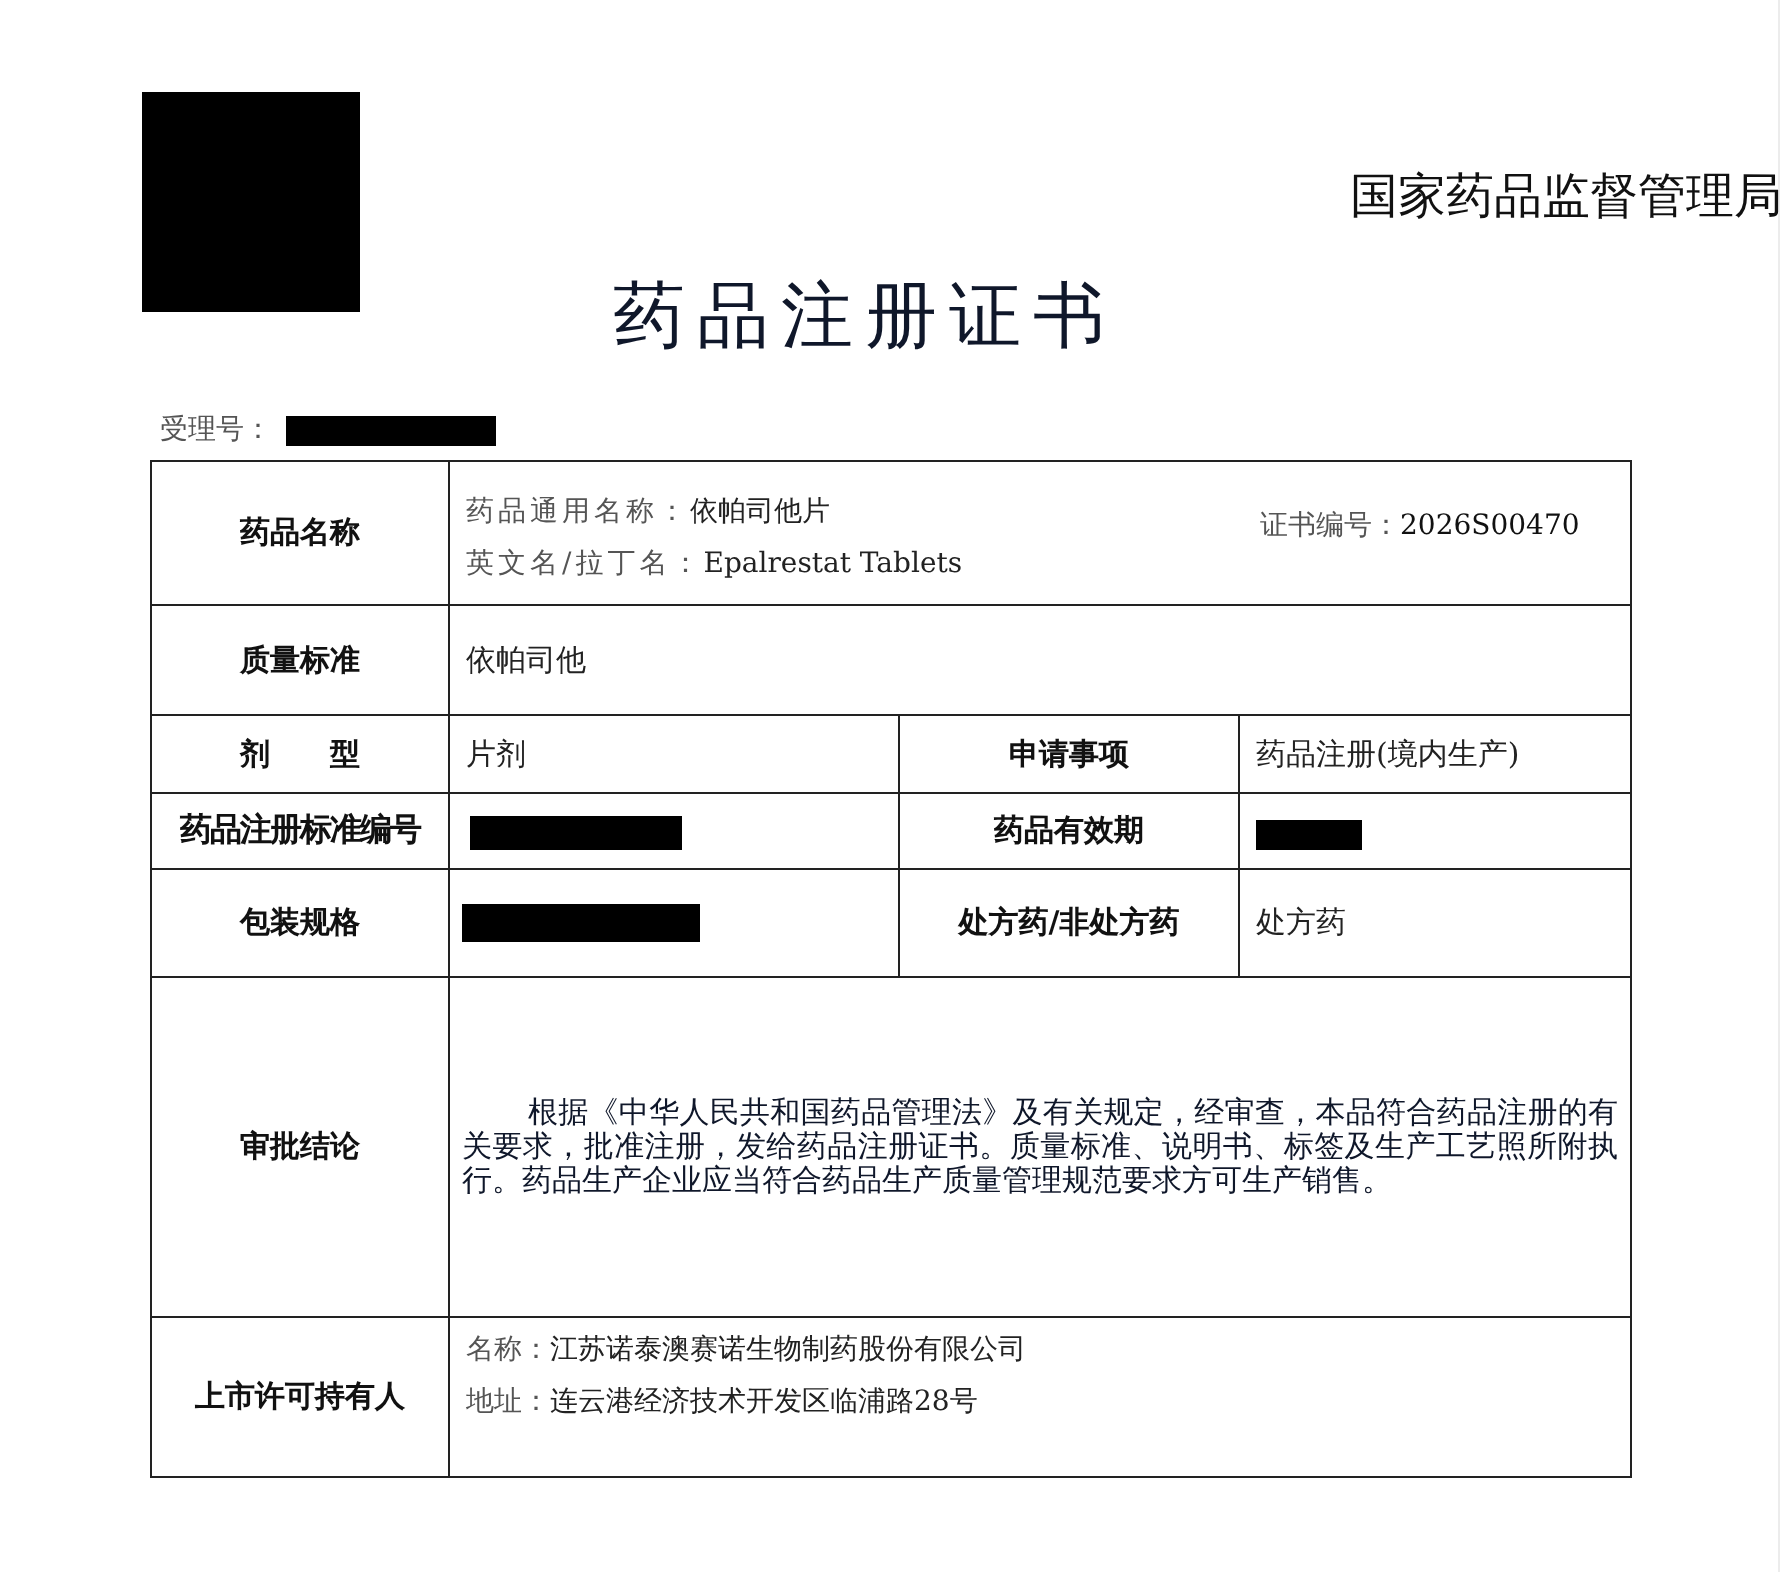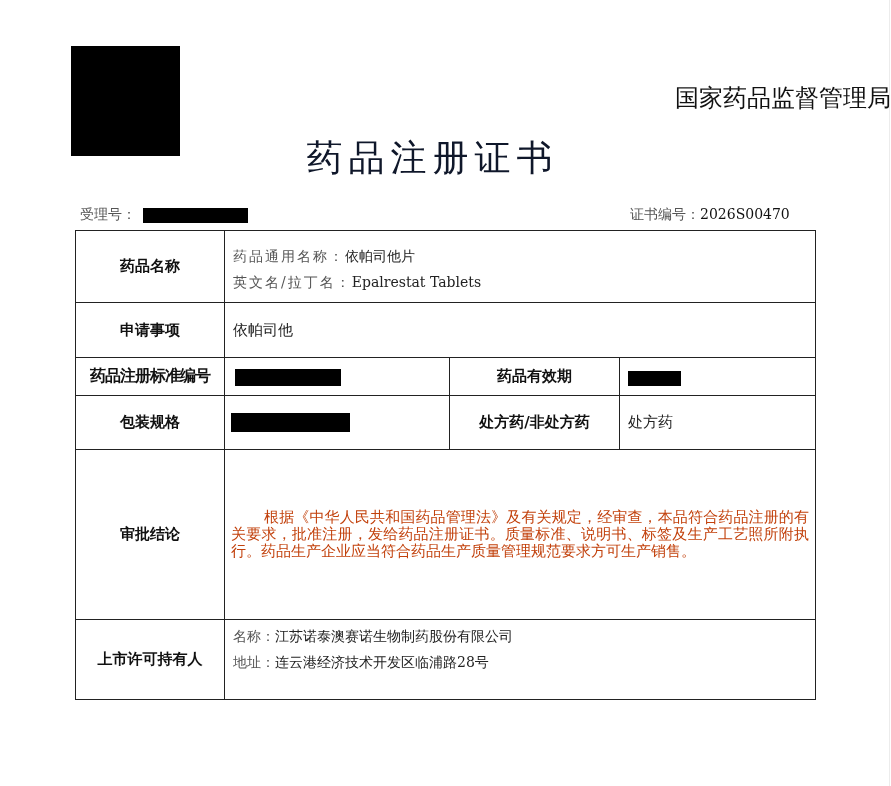--- a/index.html
+++ b/index.html
@@ -62,21 +62,21 @@
       font-size: 14px;
       color: #555;
     }
     .meta-line .val {
       color: #111;
     }
     .acceptance { left: 80px; }
     .acceptance-redact {
       left: 143px; top: 208px; width: 105px; height: 15px;
     }
-    .certno { left: 630px; }
+    .certno { left: 630px; margin-top: 48px; }
 
     table.cert {
       position: absolute;
       left: 75px;
       top: 230px;
       width: 740px;
       border-collapse: collapse;
       table-layout: fixed;
     }
     table.cert td {
@@ -97,21 +97,21 @@
     }
     .sub-lbl { color: #555; }
     .sub-row { line-height: 26px; font-size: 14px; }
     .spaced { letter-spacing: 2px; }
     .approval-text {
       font-size: 15px;
       line-height: 17px;
       padding: 0 6px 0 6px;
       text-indent: 2.2em;
       text-align: justify;
-      color: #c2410c;
+      color: #0f172a;
     }
     .inline-redact {
       display: inline-block;
       background: #000;
       vertical-align: middle;
     }
   </style>
 </head>
 <body>
 
@@ -146,24 +146,30 @@
       <div class="sub-row">
         <span class="sub-lbl spaced">药品通用名称：</span><span>依帕司他片</span>
       </div>
       <div class="sub-row">
         <span class="sub-lbl spaced">英文名/拉丁名：</span><span>Epalrestat Tablets</span>
       </div>
     </td>
   </tr>
 
   <tr style="height:55px">
+    <td class="lbl">质量标准</td>
+    <td class="val" colspan="3">依帕司他</td>
+  </tr>
+
+  <tr style="height:39px">
+    <td class="lbl">剂　　型</td>
+    <td class="val">片剂</td>
     <td class="lbl">申请事项</td>
-    <td class="val" colspan="3">依帕司他</td>
-  </tr>
-
+    <td class="val">药品注册(境内生产)</td>
+  </tr>
 
 
   <tr style="height:38px">
     <td class="lbl" style="font-size:16px;letter-spacing:-1px">药品注册标准编号</td>
     <td class="val">
       <span class="inline-redact" style="width:106px;height:17px;margin-left:2px"></span>
     </td>
     <td class="lbl">药品有效期</td>
     <td class="val">
       <span class="inline-redact" style="width:53px;height:15px;margin-top:4px"></span>

